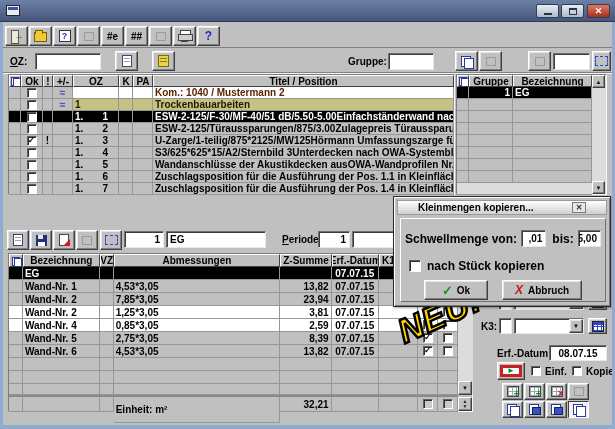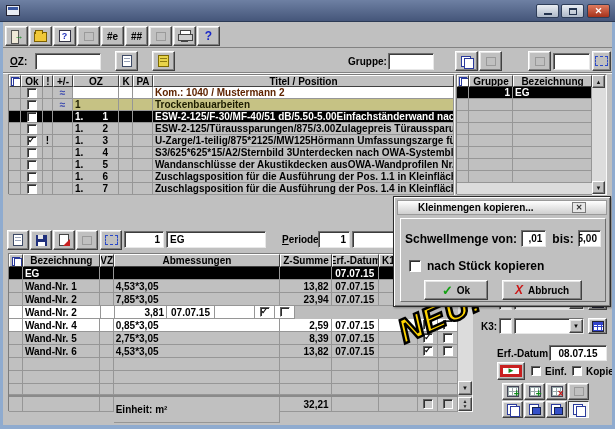--- a/index.html
+++ b/index.html
@@ -532,20 +532,21 @@
             <span class="cb on"></span>
           </div>
         <div class="dc mc8 c">
             <span class="cb"></span>
           </div>
       </div>
       <div class="trow mrow hirow">
         <div class="dc mc0"></div>
         <div class="dc mc1">Wand-Nr. 2</div>
         <div class="dc mc2"></div>
+        <div class="dc mc3">1,25*3,05</div>
         <div class="dc mc4 r">3,81</div>
         <div class="dc mc5 c">07.07.15</div>
         <div class="dc mc6"></div>
         <div class="dc mc7 c">
             <span class="cb on"></span>
           </div>
         <div class="dc mc8 c">
             <span class="cb"></span>
           </div>
       </div>

